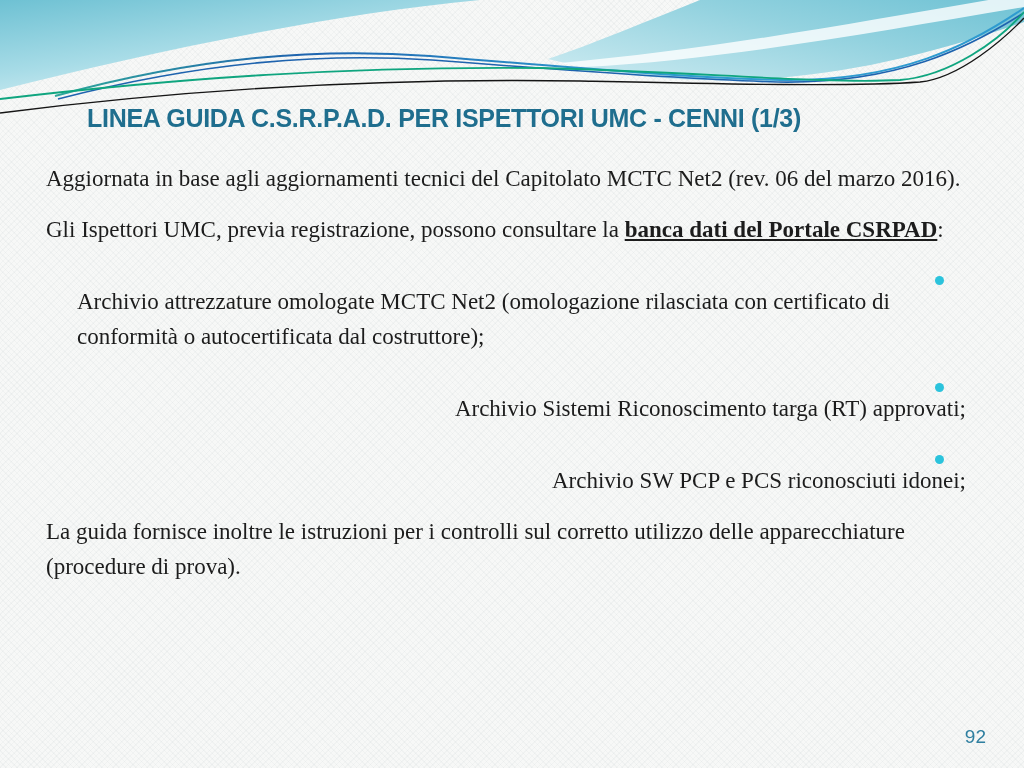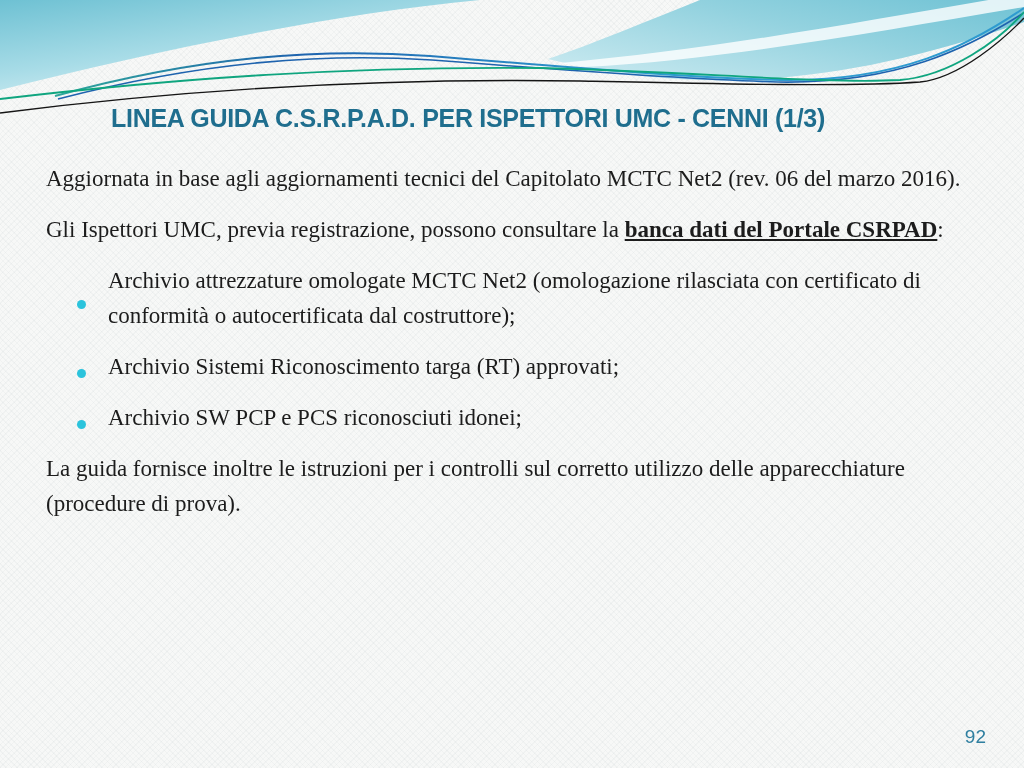--- a/index.html
+++ b/index.html
@@ -16,31 +16,30 @@
   .wave-header{
     position:absolute;top:0;left:0;width:1024px;height:120px;
     display:block;
   }
   .slide-title{
     position:absolute;top:104px;left:0;width:888px;
     margin:0;text-align:center;
     font-size:25px;font-weight:bold;letter-spacing:-0.3px;
     white-space:nowrap;
     color:var(--title-color,#1f6e8e);
-    padding-left:24px;
   }
   .slide-body{
     position:absolute;top:162px;left:46px;width:920px;
     color:var(--body-color,#1c1c1c);
     font-size:23px;line-height:1.52;
   }
   .paragraph{margin:0 0 16px 0;}
   .bullet-item{
-    display:flex;align-items:center;
-    padding-left:31px;margin:0 0 16px 0;
+    display:flex;align-items:flex-end;
+    padding-left:31px;margin:0 0 16px 0;flex-direction:column;
   }
   .dot{
     flex:0 0 9px;width:9px;height:9px;border-radius:50%;
     background:var(--bullet-color,#2bc3dc);
     margin-top:12px;margin-right:22px;
   }
   .txt{display:block;font-family:Liberation Serif, serif;}
   .b{font-weight:bold;}
   .u{text-decoration:underline;}
   .page-number{

